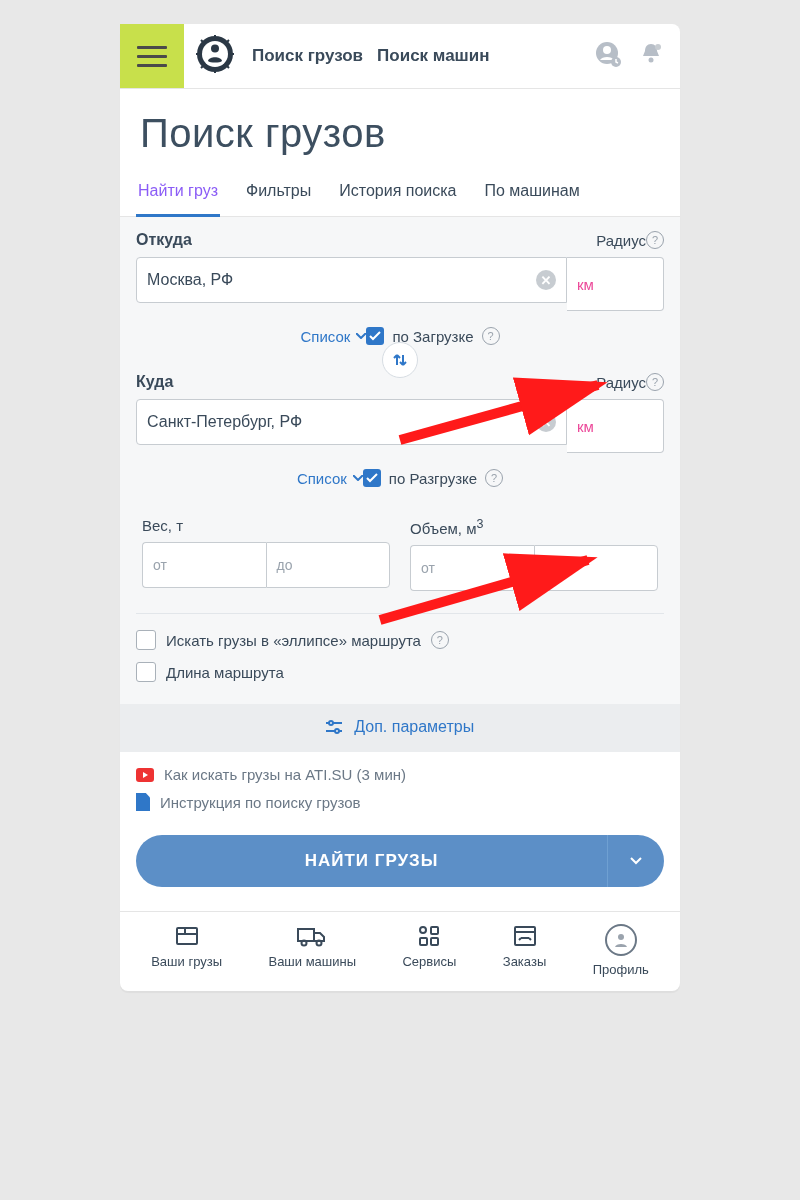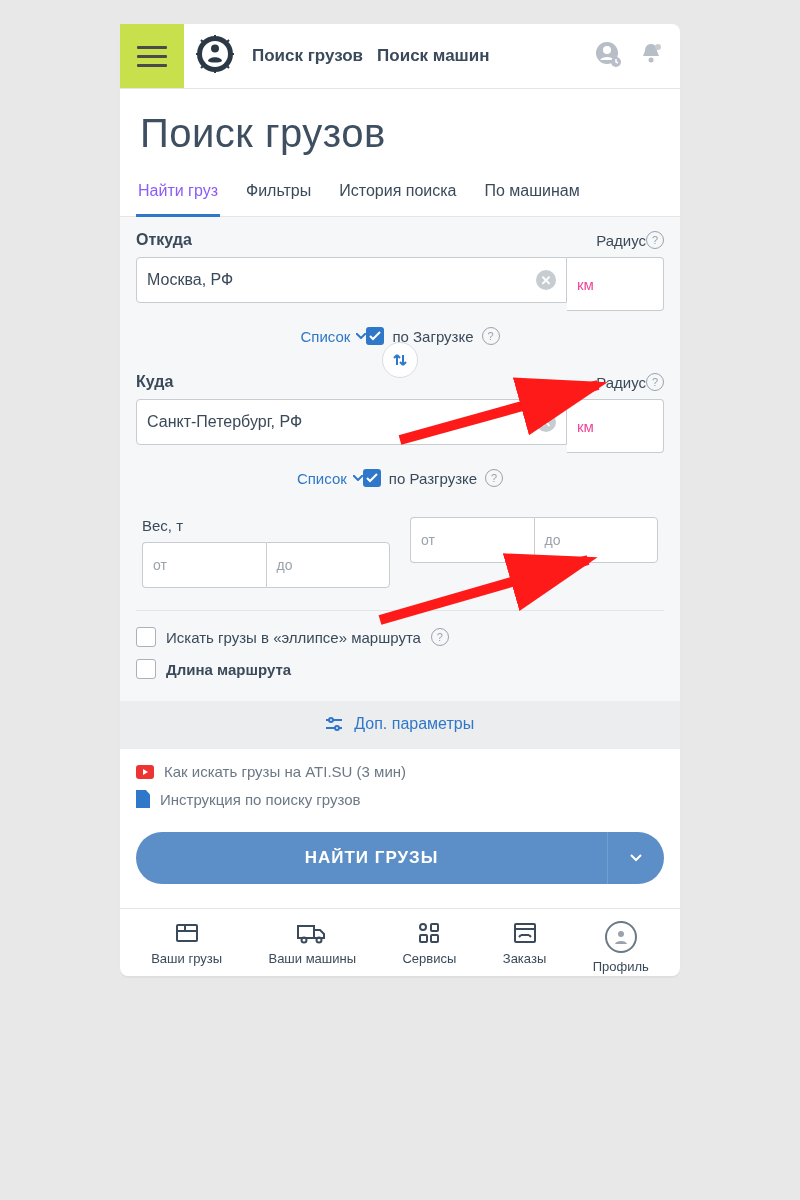--- a/index.html
+++ b/index.html
@@ -58,21 +58,21 @@
   
   .linkrow{display:flex;align-items:center;gap:10px;padding:14px 16px 0;font-size:15px;color:#6b7886;}
   .yt{width:18px;height:14px;border-radius:3px;background:#e33;display:flex;align-items:center;justify-content:center;}
   .yt::after{content:"";border-left:5px solid #fff;border-top:3px solid transparent;border-bottom:3px solid transparent;}
   .doc{width:14px;height:18px;background:#2f77c8;clip-path:polygon(0 0,70% 0,100% 25%,100% 100%,0 100%);}
   
   .cta-row{display:flex;padding:24px 16px 18px;gap:0;}
   .cta{flex:1;background:#5c8fc7;color:#fff;border-radius:28px 0 0 28px;height:52px;display:flex;align-items:center;justify-content:center;font-size:17px;font-weight:700;letter-spacing:1px;cursor:pointer;}
   .cta-dd{width:56px;background:#5c8fc7;border-left:1px solid #6fa0d2;border-radius:0 28px 28px 0;display:flex;align-items:center;justify-content:center;color:#fff;cursor:pointer;}
   
-  .bnav{display:flex;justify-content:space-around;border-top:1px solid #e5e5e5;padding:12px 8px 2px;margin-top:6px;}
+  .bnav{display:flex;justify-content:space-around;border-top:1px solid #e5e5e5;padding:12px 8px 14px;margin-top:6px;}
   .bitem{display:flex;flex-direction:column;align-items:center;gap:6px;font-size:13px;color:#3a4a5a;cursor:pointer;}
   .bitem svg{display:block;}
   .avatar-c{width:28px;height:28px;border:2px solid #6b7886;border-radius:50%;display:flex;align-items:center;justify-content:center;}
   
   .arrow{position:absolute;pointer-events:none;}
 </style>
 </head>
 <body>
 
 <div class="canvas">
@@ -206,35 +206,36 @@
 
       <div class="wv">
         <div class="wvcol">
           <div class="wvlbl">Вес, т</div>
           <div class="dual">
             <div class="half l">от</div>
             <div class="half r">до</div>
           </div>
         </div>
         <div class="wvcol">
+          <div class="wvlbl"><span>Объем, м</span><sup>3</sup></div>
           <div class="dual">
             <div class="half l">от</div>
             <div class="half r">до</div>
           </div>
         </div>
       </div>
 
       <div class="hr"></div>
 
       <div class="chkrow">
         <span class="box"></span>
         <span>Искать грузы в «эллипсе» маршрута</span>
         <span class="q">?</span>
       </div>
-      <div class="chkrow" style="padding-top:12px;padding-bottom:4px;font-weight:bold;">
+      <div class="chkrow" style="padding-top:12px;padding-bottom:4px;">
         <span class="box"></span>
         <span>Длина маршрута</span>
       </div>
 
       <div class="extra">
         <span class="sld">
           <svg width="16" height="14" viewBox="0 0 16 14" fill="none" stroke="#2f77c8" stroke-width="2">
               <path d="M0 3h16M0 11h16"></path>
               <circle cx="5" cy="3" r="2" fill="#ebedef"></circle>
               <circle cx="11" cy="11" r="2" fill="#ebedef"></circle>

